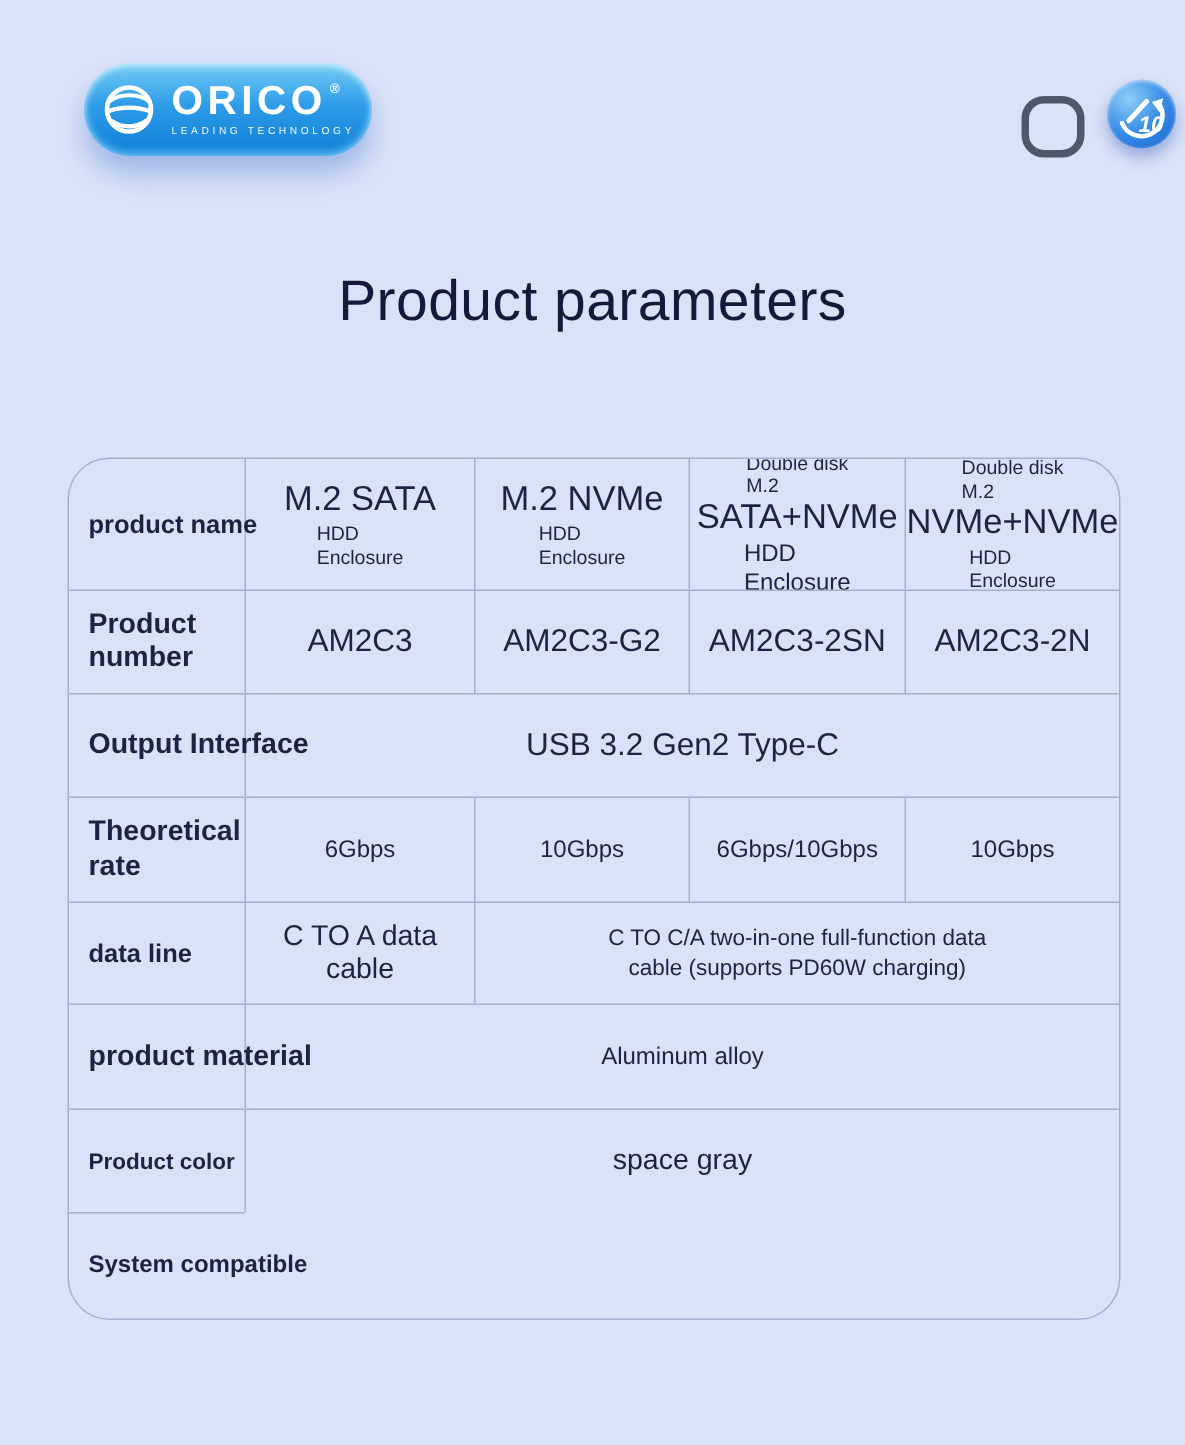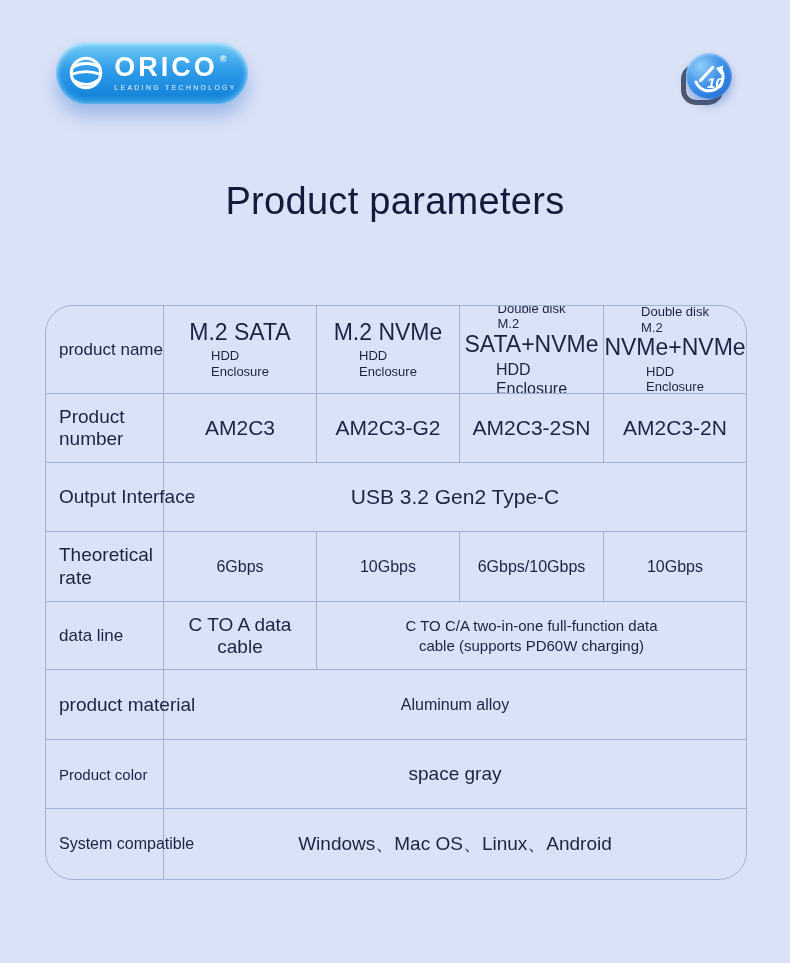--- a/index.html
+++ b/index.html
@@ -28,21 +28,21 @@
   .brand-row{color:#fff;font-weight:700;font-size:27px;letter-spacing:3px;display:flex;align-items:flex-start;}
   .brand-row sup{font-size:9px;letter-spacing:0;margin-left:2px;margin-top:1px;}
   .tagline{color:#fff;font-size:6.8px;letter-spacing:2.4px;margin-top:4px;opacity:.95;white-space:nowrap;}
 
   
   .badge-loop{
     position:absolute;left:681px;top:64px;width:42px;height:41px;box-sizing:border-box;
     border:5px solid #4d5868;border-radius:15px;
   }
   .badge-circle{
-    position:absolute;left:686px;top:53px;width:46px;height:46px;border-radius:50%;
+    position:absolute;left:738px;top:53px;width:46px;height:46px;border-radius:50%;
     background:radial-gradient(circle at 32% 28%,#8ecdf8 0%,#3b8fe8 48%,#1160cd 100%);
     box-shadow:0 6px 10px rgba(50,90,180,.40),inset 0 1px 3px rgba(255,255,255,.65);
   }
   .badge-circle svg{position:absolute;left:0;top:0;}
 
   
   .title{
     position:absolute;left:0;top:180px;width:100%;margin:0;text-align:center;
     font-size:38px;font-weight:500;letter-spacing:.3px;color:var(--title);
   }
@@ -53,21 +53,21 @@
     display:grid;
     grid-template-columns:117px 153px 143px 144px 143px;
     grid-template-rows:87px 69px 69px 70px 68px 70px 69px 71px;
     border:1px solid var(--bc);border-radius:28px;overflow:hidden;
   }
   .cell{
     position:relative;display:flex;align-items:center;justify-content:center;
     box-sizing:border-box;border-left:1px solid var(--bc);border-top:1px solid var(--bc);
     text-align:center;
   }
-  .lab{justify-content:flex-start;padding-left:13px;border-left:none;text-align:left;z-index:2;}
+  .lab{justify-content:flex-start;padding-left:13px;border-left:none;text-align:left;z-index:2;font-weight:bold;}
   .r1{border-top:none;}
   .sp4{grid-column:span 4;}
   .sp3{grid-column:span 3;}
   .nowrap{white-space:nowrap;}
   .lh12{line-height:1.16;}.f15{font-size:15px}.f16{font-size:16px}.f17{font-size:17px}
   .f19{font-size:19px}.f20{font-size:16px}.f21{font-size:21px}
 
   .hdr{flex-direction:column;}
   .hdr-big{font-size:23px;line-height:1.12;}
   .hdr-top{font-size:13px;line-height:1.18;text-align:left;margin-bottom:0;}
@@ -169,16 +169,15 @@
       <div class="cableC">C TO C/A two-in-one full-function data cable (supports PD60W charging)</div>
     </div>
 
     <div class="cell lab f19 nowrap">product material</div>
     <div class="cell sp4 f20">Aluminum alloy</div>
 
     <div class="cell lab f15 nowrap">Product color</div>
     <div class="cell sp4 f19">space gray</div>
 
     <div class="cell lab f16 nowrap">System compatible</div>
-    <div class="cell sp4 f19">Windows、Mac OS、Linux、Android</div>
 
   </div>
 </div>
 
 </body></html>

